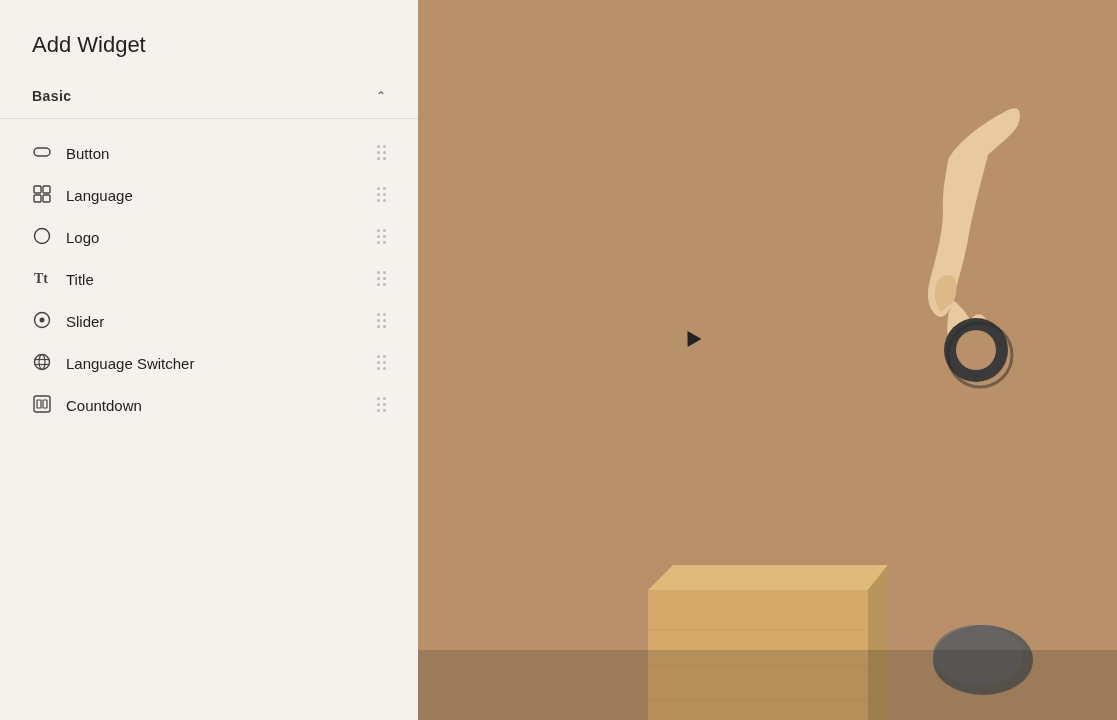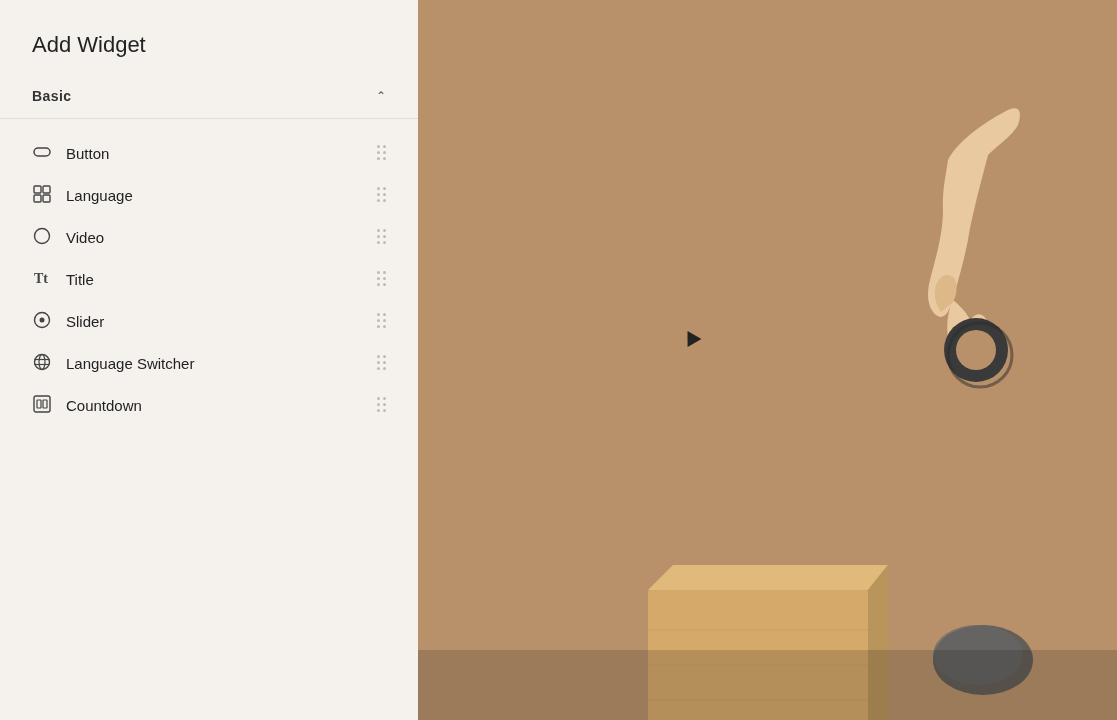--- a/index.html
+++ b/index.html
@@ -205,21 +205,21 @@
       </div>
     </li>
 
     <li class="widget-item">
       <div class="widget-left">
         <span class="widget-icon">
           <svg width="18" height="18" viewBox="0 0 18 18" fill="none">
             <circle cx="9" cy="9" r="7.5" stroke="#444" stroke-width="1.4" fill="none"></circle>
           </svg>
         </span>
-        <span class="widget-label">Video</span>
+        <span class="widget-label">Logo</span>
       </div>
       <div class="drag-handle">
         <span></span>
           <span></span>
           <span></span>
       </div>
     </li>
 
     <li class="widget-item">
       <div class="widget-left">

